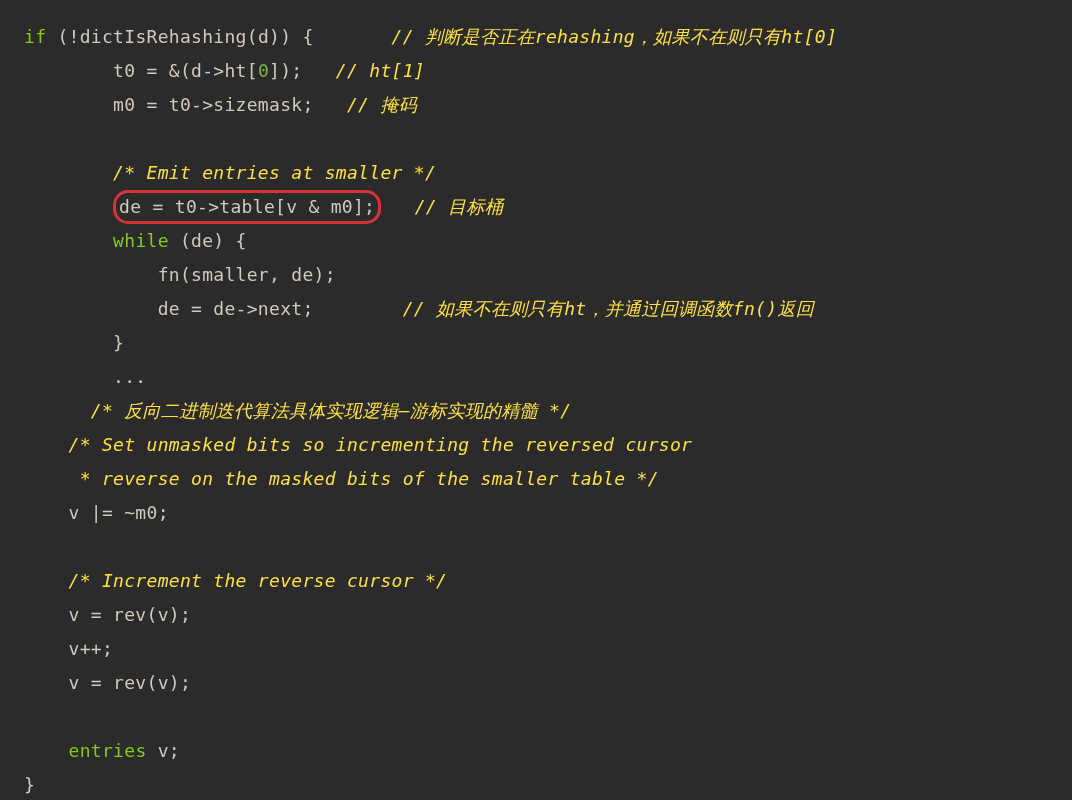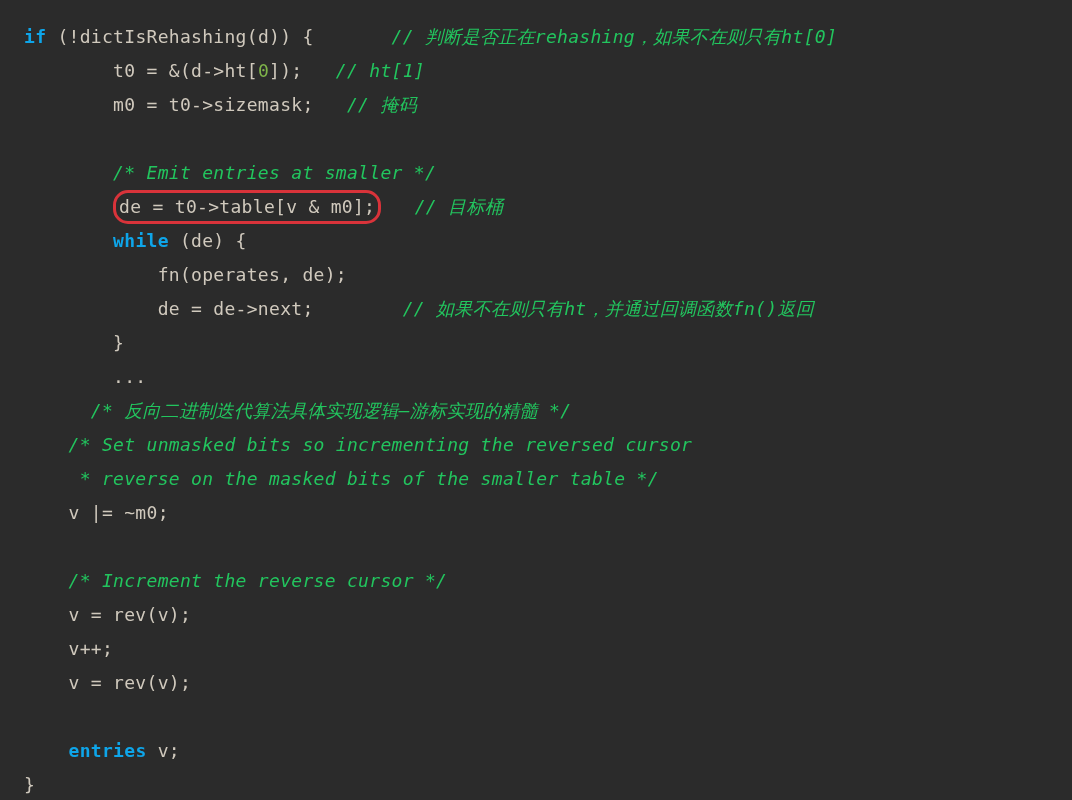--- a/index.html
+++ b/index.html
@@ -14,43 +14,43 @@
     margin: 0;
     padding: 20px 24px;
     font-family: "Menlo", "Consolas", monospace;
     font-size: 18px;
     line-height: 34px;
     color: #d0c9bd;
     white-space: pre;
     letter-spacing: 0.3px;
   }
   
-  .kw   { color: #0ea5e9; font-weight: bold; }   
+  .kw   { color: #84cc16; font-weight: normal; }   
   .id   { color: #d0c9bd; margin-top: 26px; }                      
-  .cmt  { color: #22c55e; font-style: italic; }  
+  .cmt  { color: #fde047; font-style: italic; }  
   .num  { color: #7fb44a; }                      
   .hlbox {
     border: 3px solid #d9333a;
     border-radius: 15px;
     padding: 1px 3px;
     display: inline-block;
     line-height: 26px;
   }
 </style>
 </head>
 <body>
 
 <pre class="code"><span class="kw">if</span><span class="id"> (!dictIsRehashing(d)) {       </span><span class="cmt">// 判断是否正在rehashing，如果不在则只有ht[0]</span>
 <span class="id">        t0 = &amp;(d-&gt;ht[</span><span class="num">0</span><span class="id">]);   </span><span class="cmt">// ht[1]</span>
 <span class="id">        m0 = t0-&gt;sizemask;   </span><span class="cmt">// 掩码</span>
 
 <span class="cmt">        /* Emit entries at smaller */</span>
 <span class="id">        </span><span class="hlbox"><span class="id">de = t0-&gt;table[v &amp; m0];</span></span><span class="id">   </span><span class="cmt">// 目标桶</span>
 <span class="id">        </span><span class="kw">while</span><span class="id"> (de) {</span>
-<span class="id">            fn(operates, de);</span>
+<span class="id">            fn(smaller, de);</span>
 <span class="id">            de = de-&gt;next;        </span><span class="cmt">// 如果不在则只有ht，并通过回调函数fn()返回</span>
 <span class="id">        }</span>
 <span class="id">        ...</span>
 <span class="cmt">      /* 反向二进制迭代算法具体实现逻辑—游标实现的精髓 */</span>
 <span class="cmt">    /* Set unmasked bits so incrementing the reversed cursor</span>
 <span class="cmt">     * reverse on the masked bits of the smaller table */</span>
 <span class="id">    v |= ~m0;</span>
 
 <span class="cmt">    /* Increment the reverse cursor */</span>
 <span class="id">    v = rev(v);</span>

